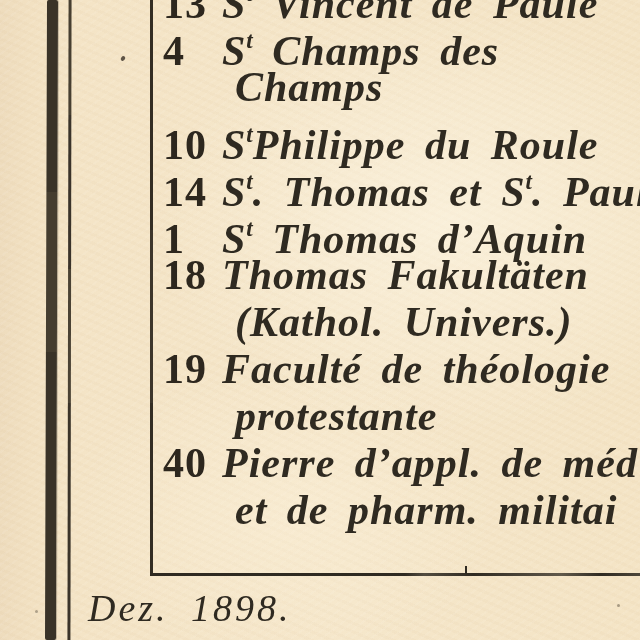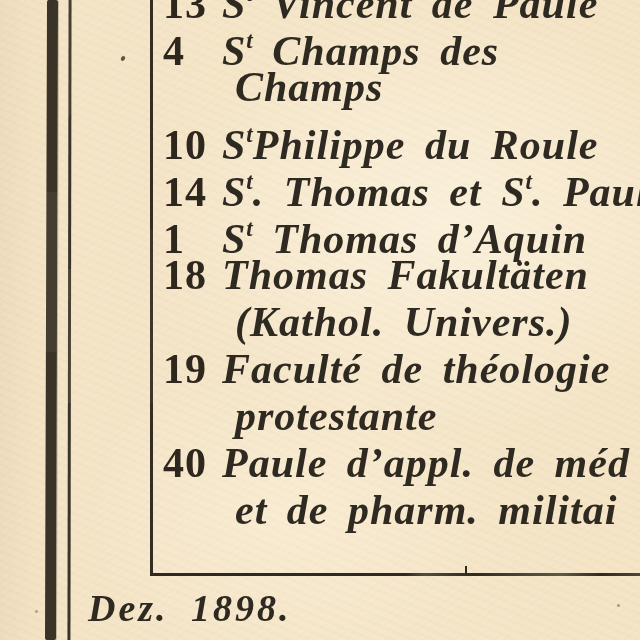--- a/index.html
+++ b/index.html
@@ -63,21 +63,21 @@
     font-weight: 700; font-style: italic;
     letter-spacing: 1px; word-spacing: 8px;
     color: var(--ink);
   }
   .row.cont { padding-left: 72px; }
   .sup { font-size: 55%; vertical-align: 36%; letter-spacing: 0; }
 
   
   .date {
     position: absolute; left: 88px; top: 586px;
-    font-size: 38px; font-weight: 700; font-style: italic;
+    font-size: 38px; font-weight: 400; font-style: italic;
     letter-spacing: 3px; word-spacing: 10px;
     color: var(--ink);
   }
 
   
   .speck { position: absolute; border-radius: 50%; background: rgba(56,48,37,0.8); }
   .speck.s1 { left: 121px; top: 56px;  width: 4px; height: 5px; transform: rotate(40deg); }
   .speck.s2 { left: 389px; top: 61px;  width: 3px; height: 3px; opacity: .55; }
   .speck.s3 { left: 617px; top: 604px; width: 3px; height: 3px; opacity: .5; }
   .speck.s4 { left: 35px;  top: 610px; width: 3px; height: 3px; opacity: .45; }
@@ -99,21 +99,21 @@
       <div class="row"><span class="num">13</span><span class="name"><span>S</span><span class="sup">t</span><span> Vincent de Paule</span></span></div>
       <div class="row"><span class="num">4</span><span class="name"><span>S</span><span class="sup">t</span><span> Champs des</span></span></div>
       <div class="row cont"><span class="name"><span>Champs</span></span></div>
       <div class="row"><span class="num">10</span><span class="name"><span>S</span><span class="sup">t</span><span>Philippe du Roule</span></span></div>
       <div class="row"><span class="num">14</span><span class="name"><span>S</span><span class="sup">t</span><span>. Thomas et </span><span>S</span><span class="sup">t</span><span>. Paule</span></span></div>
       <div class="row"><span class="num">1</span><span class="name"><span>S</span><span class="sup">t</span><span> Thomas d’Aquin</span></span></div>
       <div class="row"><span class="num">18</span><span class="name"><span>Thomas Fakultäten</span></span></div>
       <div class="row cont"><span class="name"><span>(Kathol. Univers.)</span></span></div>
       <div class="row"><span class="num">19</span><span class="name"><span>Faculté de théologie</span></span></div>
       <div class="row cont"><span class="name"><span>protestante</span></span></div>
-      <div class="row"><span class="num">40</span><span class="name"><span>Paule d’appl. de méd</span></span></div>
+      <div class="row"><span class="num">40</span><span class="name"><span>Pierre d’appl. de méd</span></span></div>
       <div class="row cont"><span class="name"><span>et de pharm. militai</span></span></div>
     </div>
 
   <div class="date">Dez. 1898.</div>
 
   <div class="speck s1"></div>
   <div class="speck s2"></div>
   <div class="speck s3"></div>
   <div class="speck s4"></div>
 

